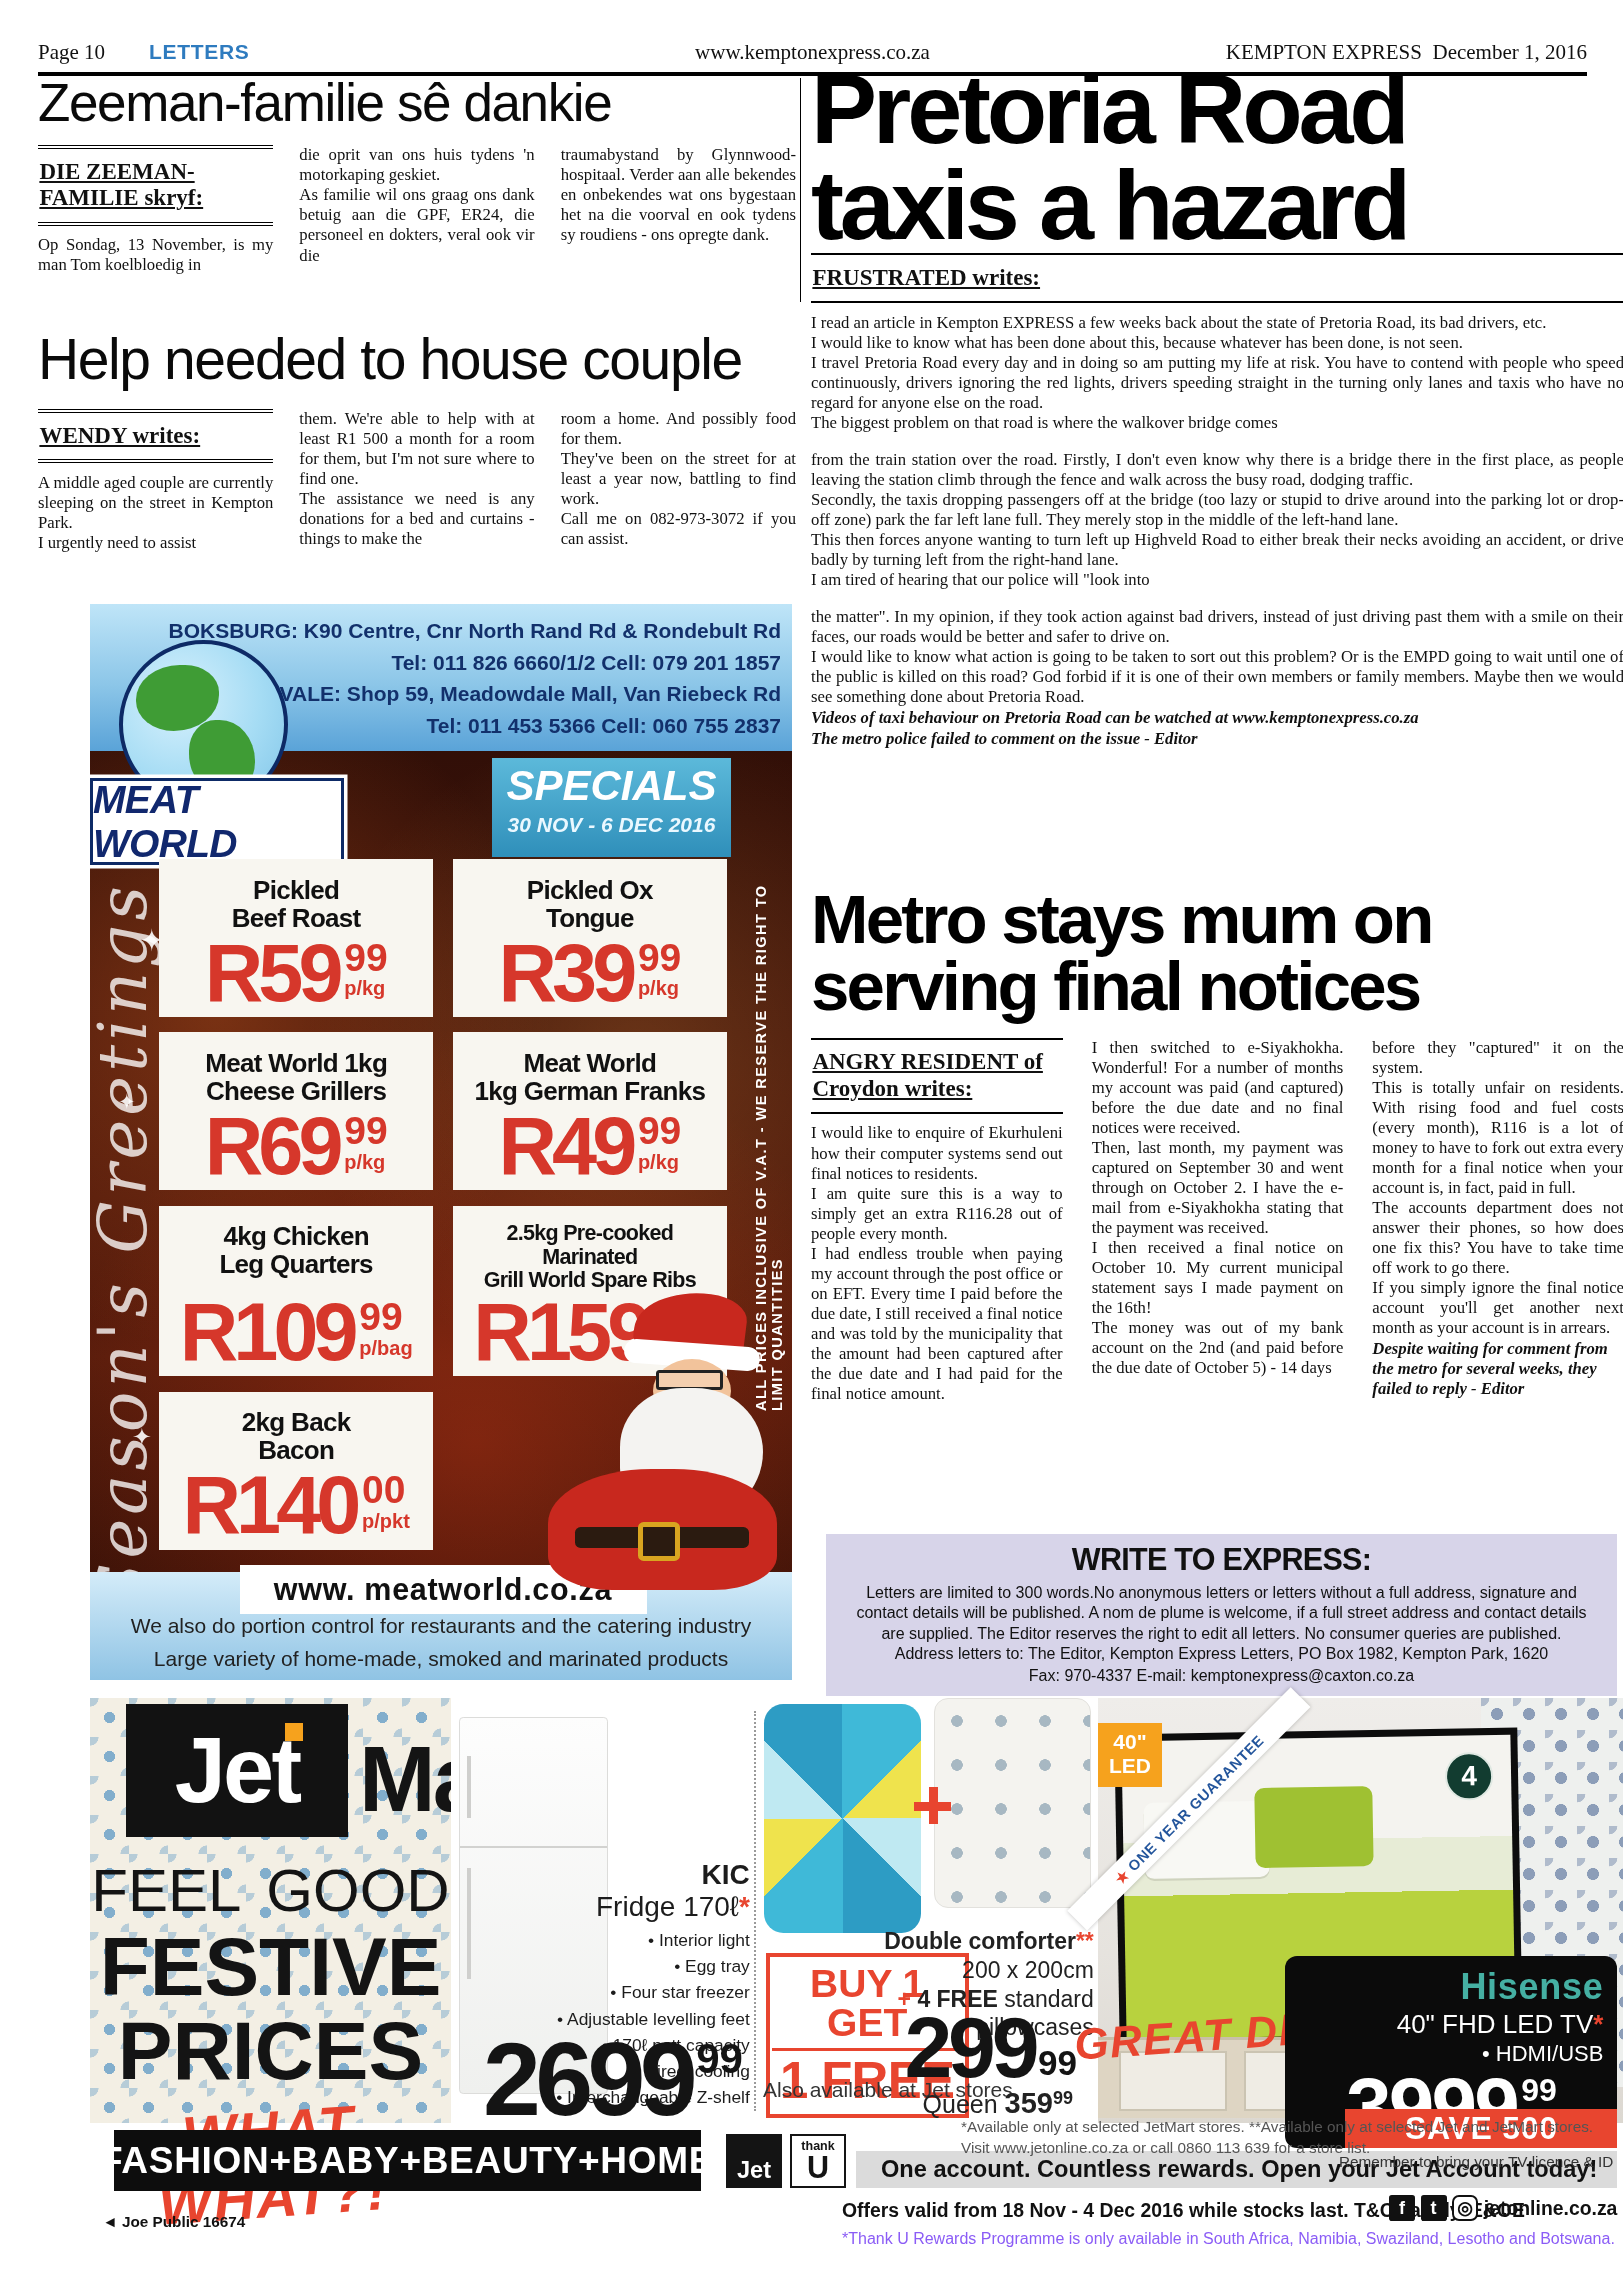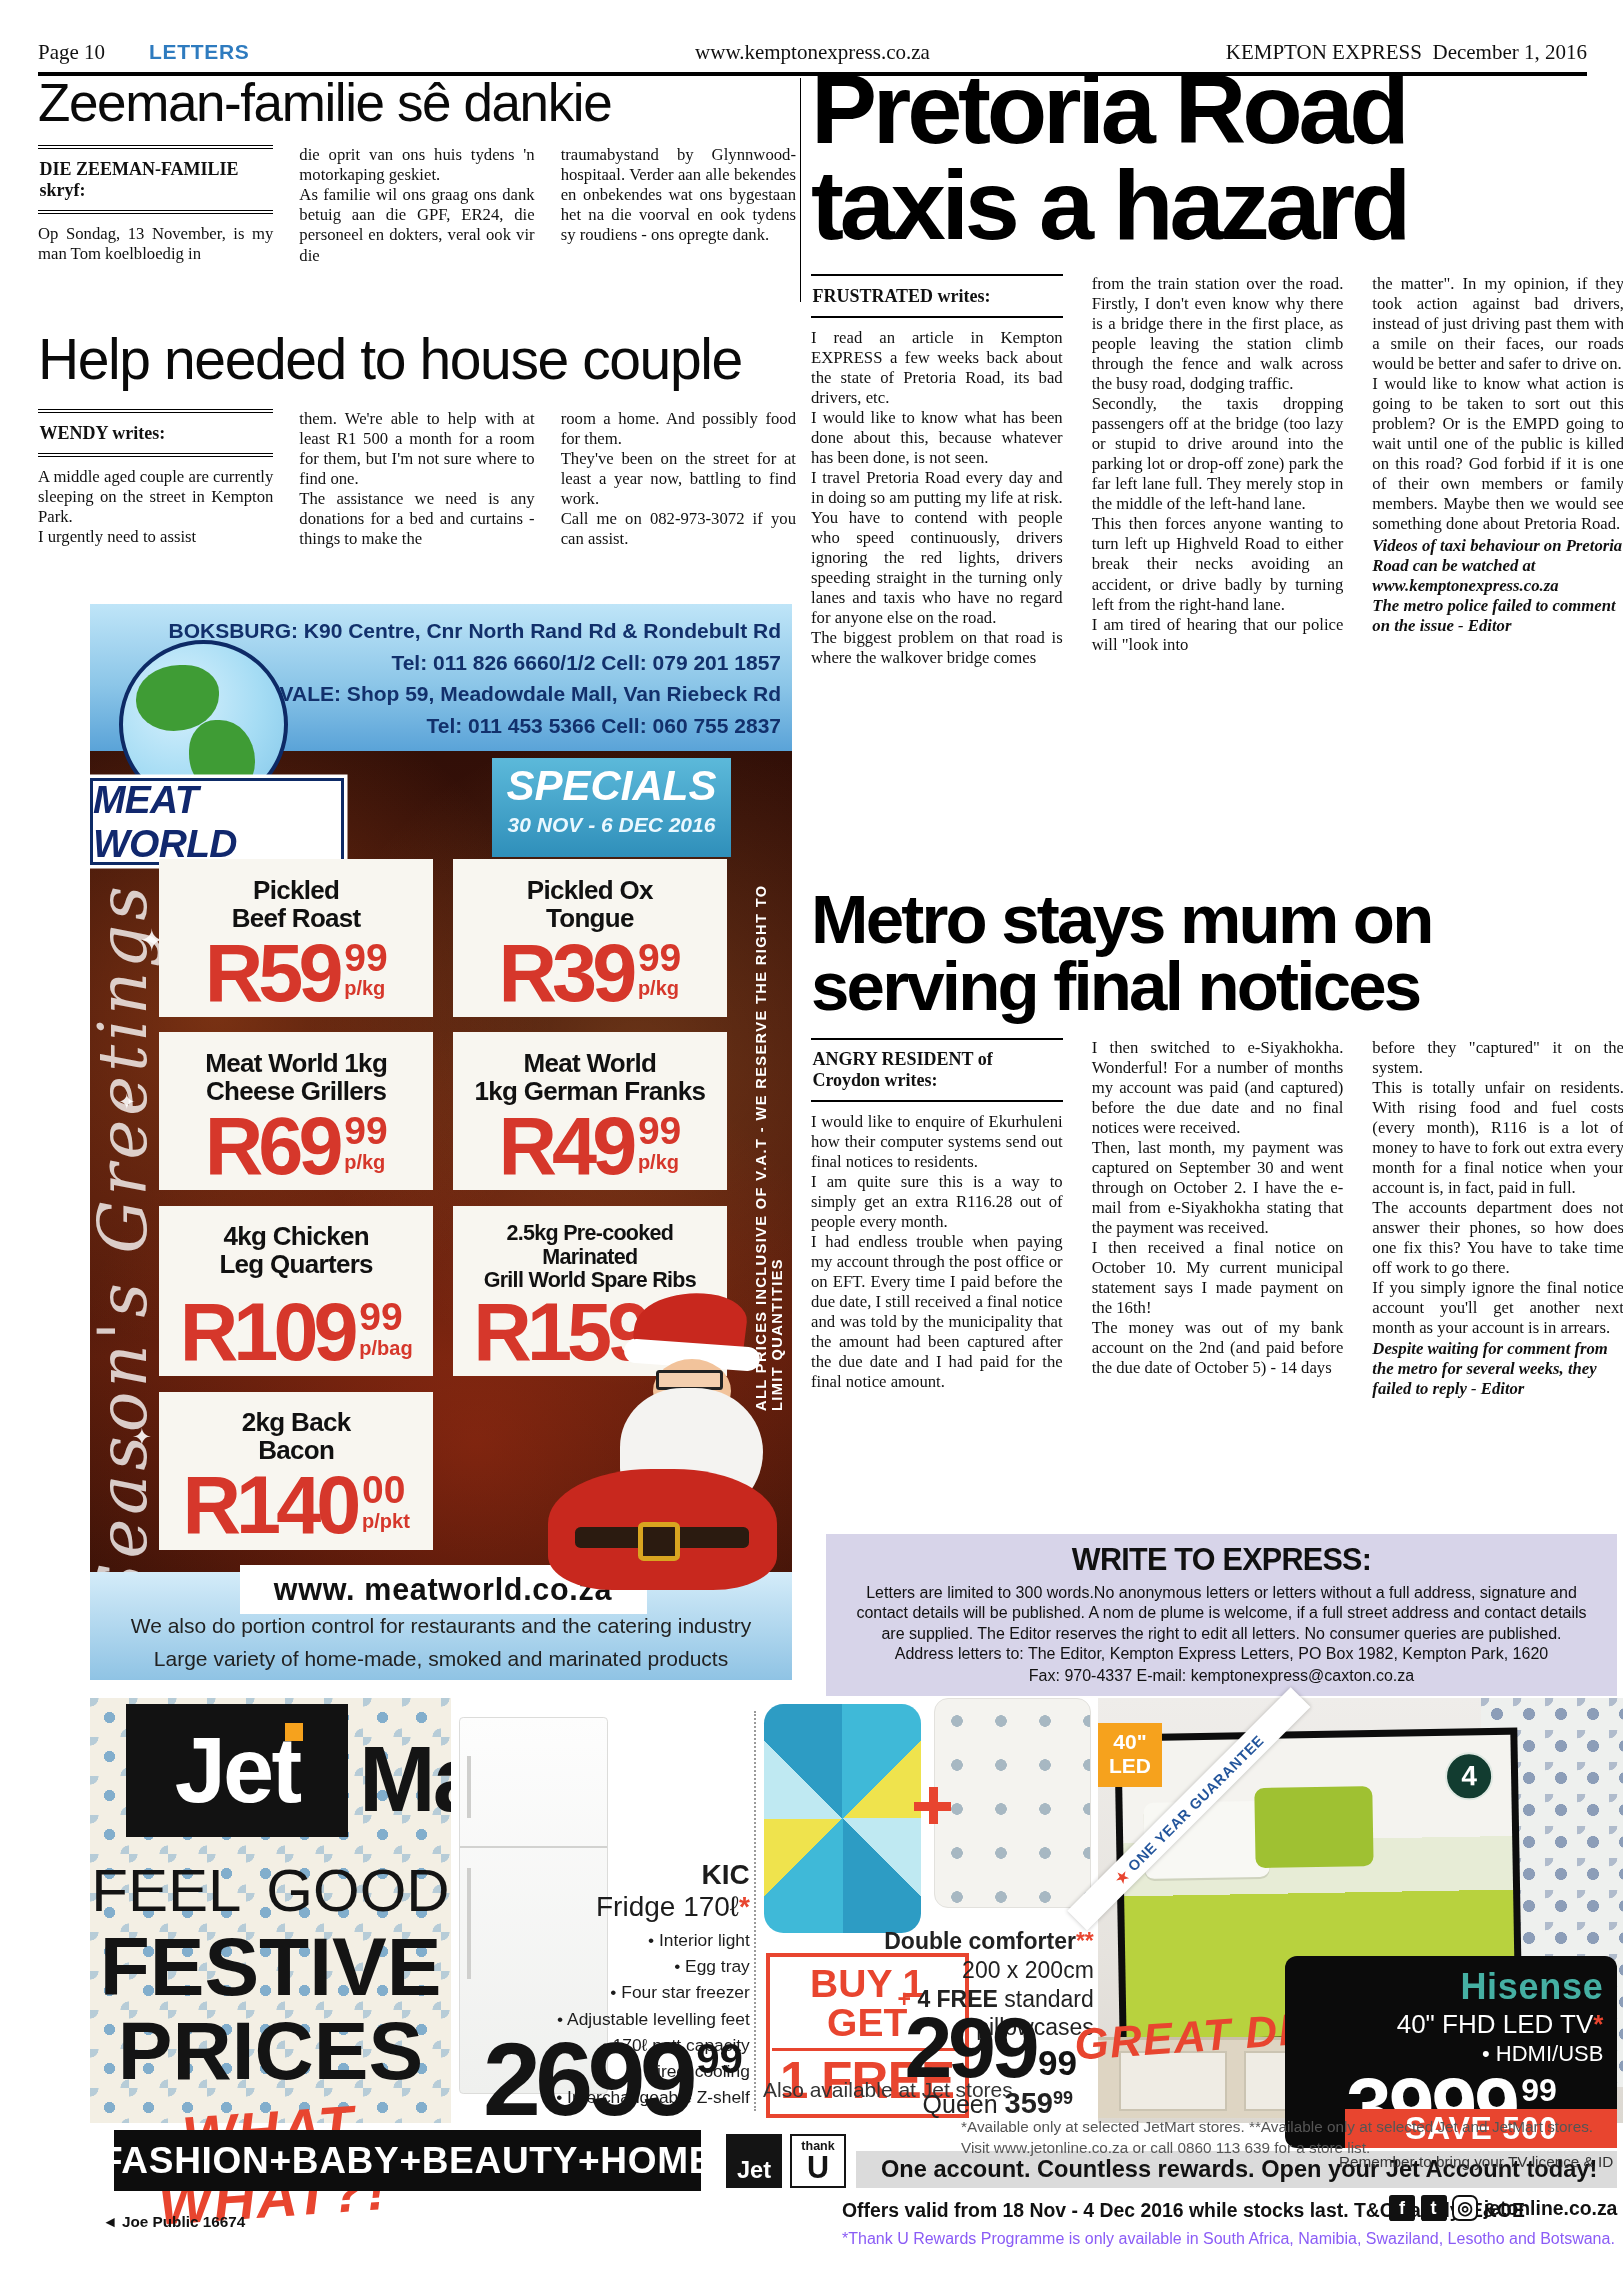--- a/index.html
+++ b/index.html
@@ -12,35 +12,35 @@
   .mh-site{position:absolute;left:50%;transform:translateX(-50%);top:0;}
   .mh-right{position:absolute;right:0;top:0;}
   .mh-rule{position:absolute;left:38px;right:37px;top:72px;height:4.2px;background:#000;}
 
   
   .lt-head{font-family:"Liberation Sans",sans-serif;font-weight:400;letter-spacing:-1.4px;margin:0;line-height:1.02;color:#0a0a0a;}
   .hv-head{font-family:"Liberation Sans",sans-serif;font-weight:bold;letter-spacing:-4.2px;margin:0;line-height:0.97;color:#000;}
   .cols{display:flex;gap:26px;}
   .cols>.col{flex:1;min-width:0;}
   .art-text{font-size:16.7px;line-height:1.2;white-space:pre-line;text-align:justify;}
-  .byline{font-weight:bold;font-size:18px;line-height:1.15;padding:9.7px 1.4px;margin-bottom:9.7px;}
+  .byline{font-weight:bold;font-size:23px;line-height:1.15;padding:9.7px 1.4px;margin-bottom:9.7px;text-decoration:underline;}
   .byline.dbl{border-top:4.9px double #000;border-bottom:4.9px double #000;}
   .byline.sgl{border-top:2.8px solid #000;border-bottom:2.8px solid #000;}
   .ed-note{font-weight:bold;font-style:italic;font-size:16.7px;line-height:1.2;white-space:pre-line;margin-top:1.4px;}
   .vdiv{position:absolute;left:800px;top:78px;width:1.4px;height:224px;background:#000;}
 
   .zeeman{position:absolute;left:38px;top:76px;width:758px;}
   .zeeman h1{font-size:53px;}
   .zeeman .cols{margin-top:15.3px;}
   .help{position:absolute;left:38px;top:330px;width:758px;}
   .help h1{font-size:57px;}
   .help .cols{margin-top:21px;}
   .pretoria{position:absolute;left:811px;top:61px;width:813px;}
   .pretoria h1{font-size:99px;}
-  .pretoria .cols{margin-top:21px;gap:29px;}
+  .pretoria .cols{gap:17px;flex-direction:column;}
   .metro{position:absolute;left:811px;top:887px;width:813px;}
   .metro h1{font-size:69px;letter-spacing:-2.8px;}
   .metro .cols{margin-top:16.7px;gap:29px;}
 
   
   .writebox{position:absolute;left:826px;top:1534px;width:791px;background:#d7d4e9;padding:8.3px 18px 11px;box-sizing:border-box;text-align:center;}
   .wb-title{font-family:"Liberation Sans",sans-serif;font-weight:bold;font-size:30.5px;letter-spacing:-0.7px;margin-bottom:5.6px;}
   .wb-body{font-family:"Liberation Sans",sans-serif;font-size:16px;line-height:1.27;white-space:pre-line;}
   .wb-contact{font-family:"Liberation Sans",sans-serif;font-size:16px;margin-top:3px;}
 

